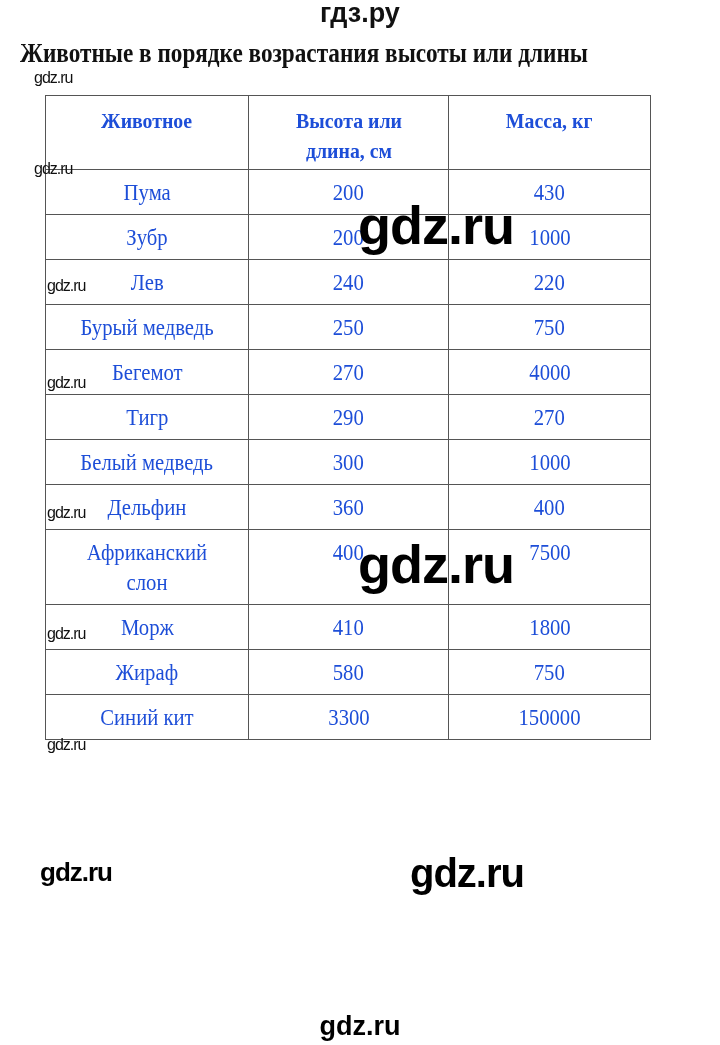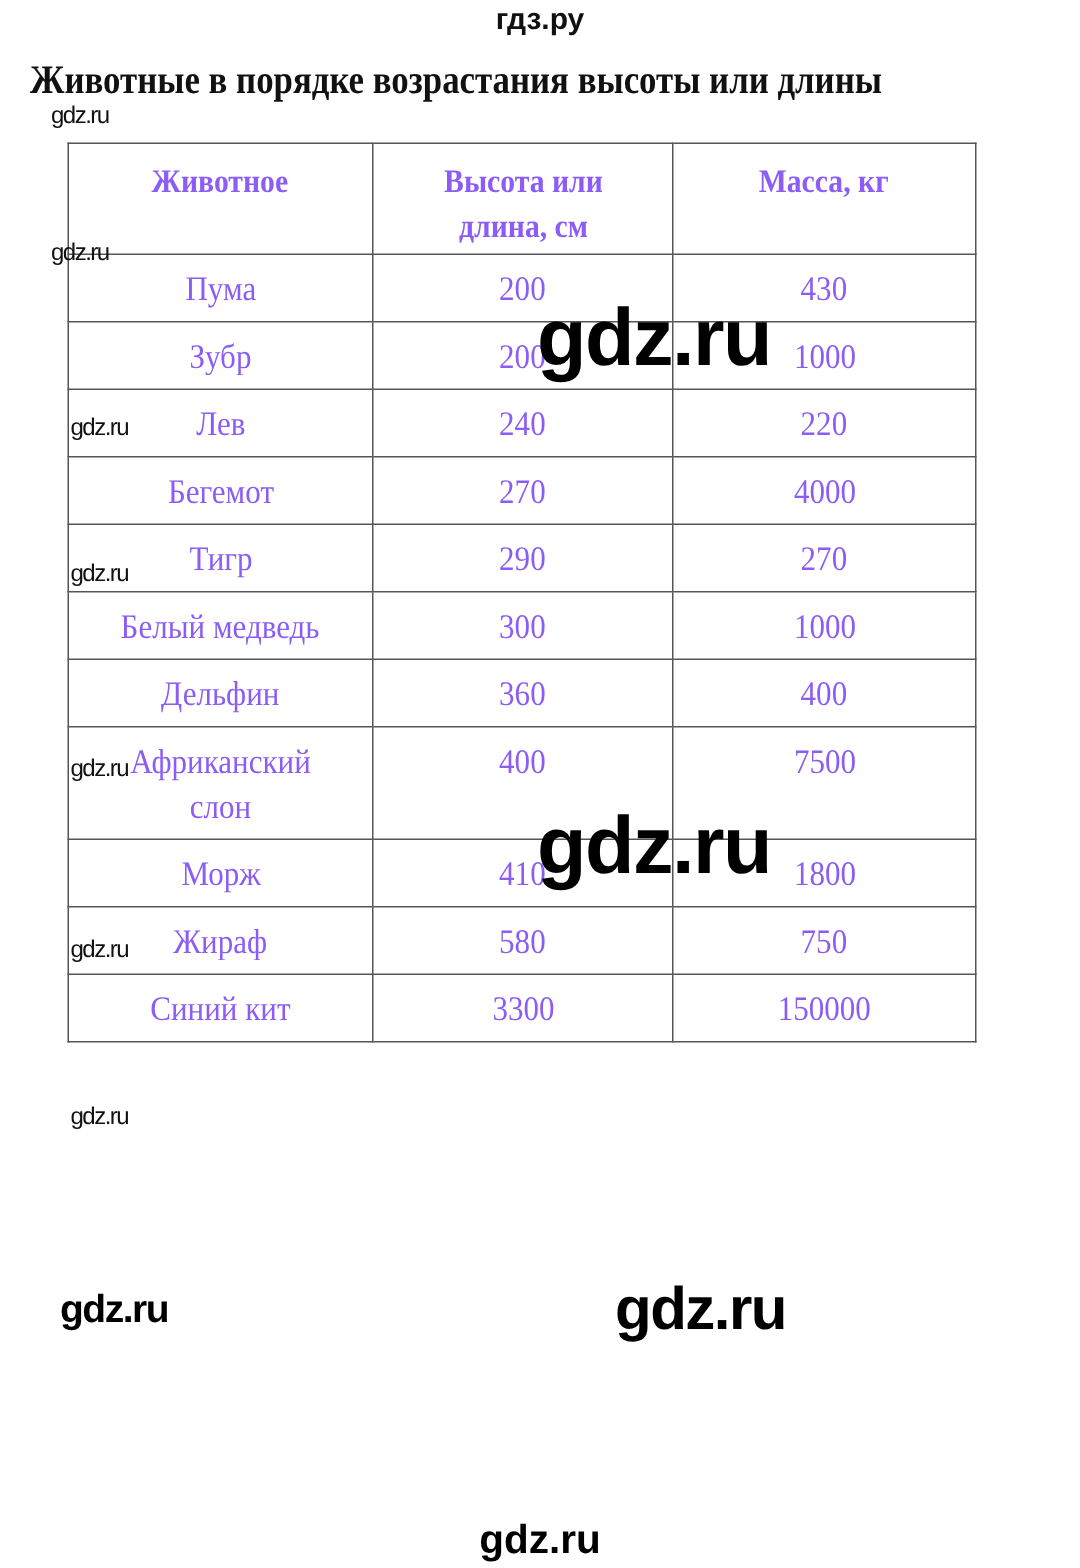--- a/index.html
+++ b/index.html
@@ -1,29 +1,29 @@
 <!DOCTYPE html>
 <html><head>
 <meta charset="utf-8">
 <style>
   html, body { margin: 0; padding: 0; background: #ffffff; }
   body { width: 720px; height: 1045px; position: relative; overflow: hidden; color: #111; }
   .site-header {
     position: absolute; left: 0; top: 0; width: 720px; text-align: center;
-    font-family: "Liberation Sans", sans-serif; font-weight: bold; font-size: 20px; line-height: 26px;
+    font-family: "Liberation Sans", sans-serif; font-weight: bold; font-size: 27px; line-height: 26px;
   }
   .doc-title {
     position: absolute; left: 20px; top: 36px; width: 680px; white-space: nowrap;
     font-family: "Liberation Serif", serif; font-weight: bold; font-size: 27px; line-height: 34px;
     transform: scaleX(0.86); transform-origin: left top;
   }
   table.data {
     position: absolute; left: 45px; top: 95px; width: 605px;
     border-collapse: collapse; table-layout: fixed;
-    font-family: "Liberation Serif", serif; font-size: 23px; color: #8b5cf6;
+    font-family: "Liberation Serif", serif; font-size: 23px; color: #1d4ed8;
   }
   table.data col.c1 { width: 203px; }
   table.data col.c2 { width: 200px; }
   table.data col.c3 { width: 202px; }
   table.data th, table.data td {
     border: 1.5px solid #555; text-align: center; vertical-align: top; padding: 0;
   }
   table.data th { height: 73px; font-weight: bold; font-size: 22px; }
   .cell-in { display: inline-block; transform: scaleX(0.9); }
   th .cell-in { padding-top: 10px; line-height: 30px; }
@@ -66,20 +66,25 @@
       </tr>
       <tr class="single">
         <td><span class="cell-in">Зубр</span></td>
         <td><span class="cell-in">200</span></td>
         <td><span class="cell-in">1000</span></td>
       </tr>
       <tr class="single">
         <td><span class="cell-in">Лев</span></td>
         <td><span class="cell-in">240</span></td>
         <td><span class="cell-in">220</span></td>
+      </tr>
+      <tr class="single">
+        <td><span class="cell-in">Бурый медведь</span></td>
+        <td><span class="cell-in">250</span></td>
+        <td><span class="cell-in">750</span></td>
       </tr>
       <tr class="single">
         <td><span class="cell-in">Бегемот</span></td>
         <td><span class="cell-in">270</span></td>
         <td><span class="cell-in">4000</span></td>
       </tr>
       <tr class="single">
         <td><span class="cell-in">Тигр</span></td>
         <td><span class="cell-in">290</span></td>
         <td><span class="cell-in">270</span></td>

